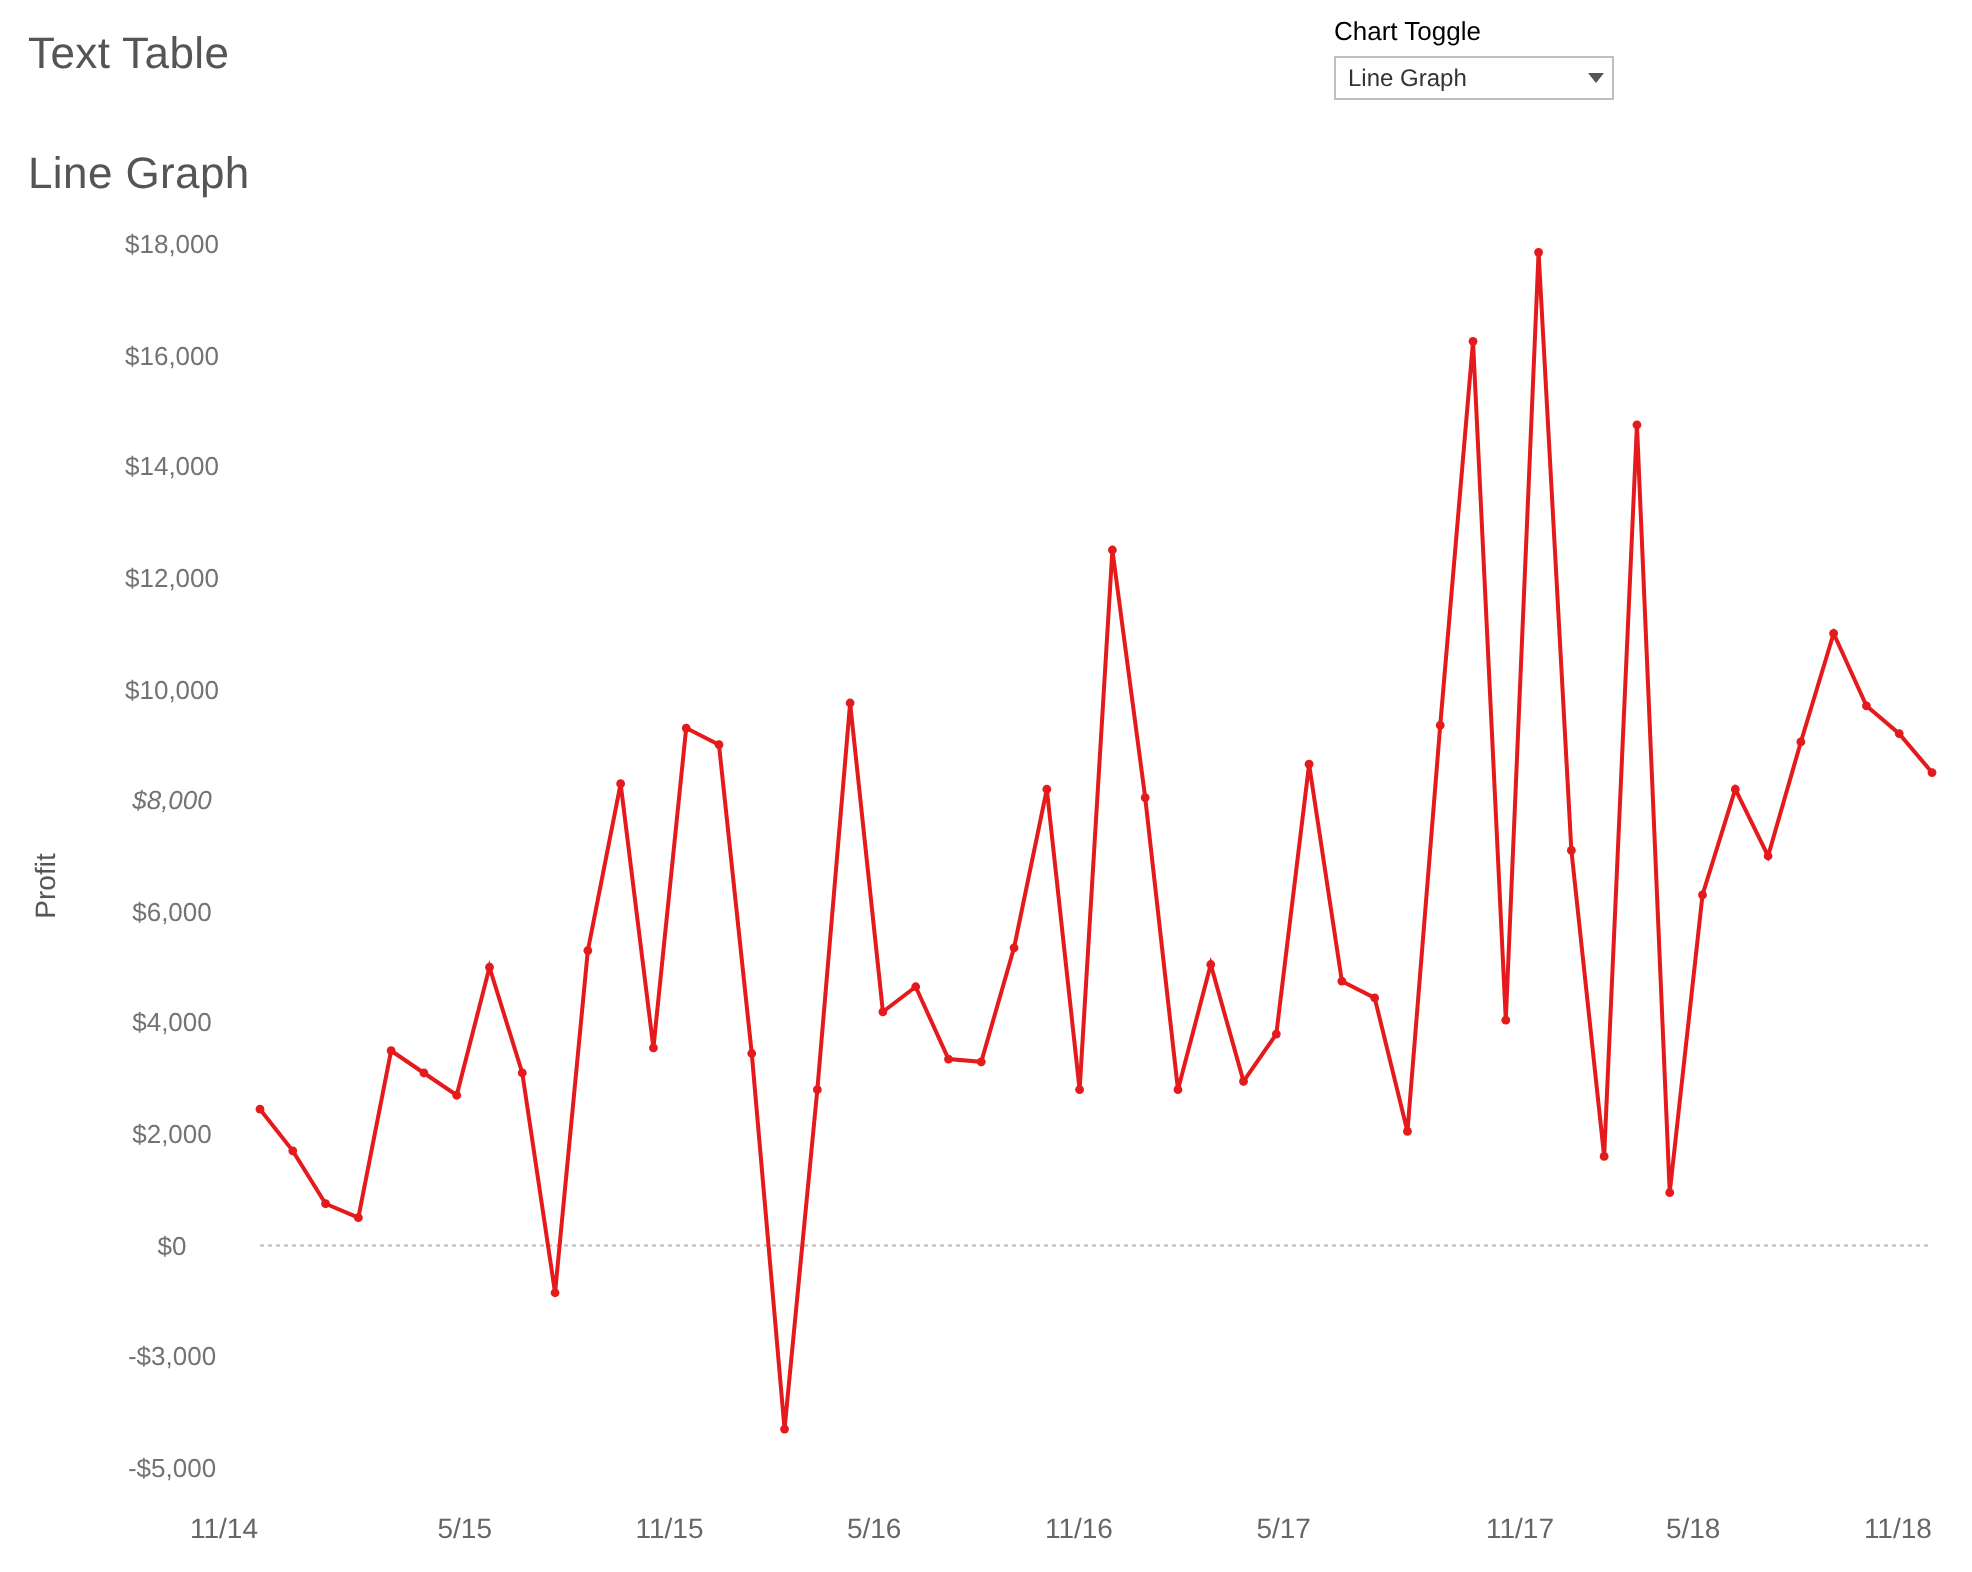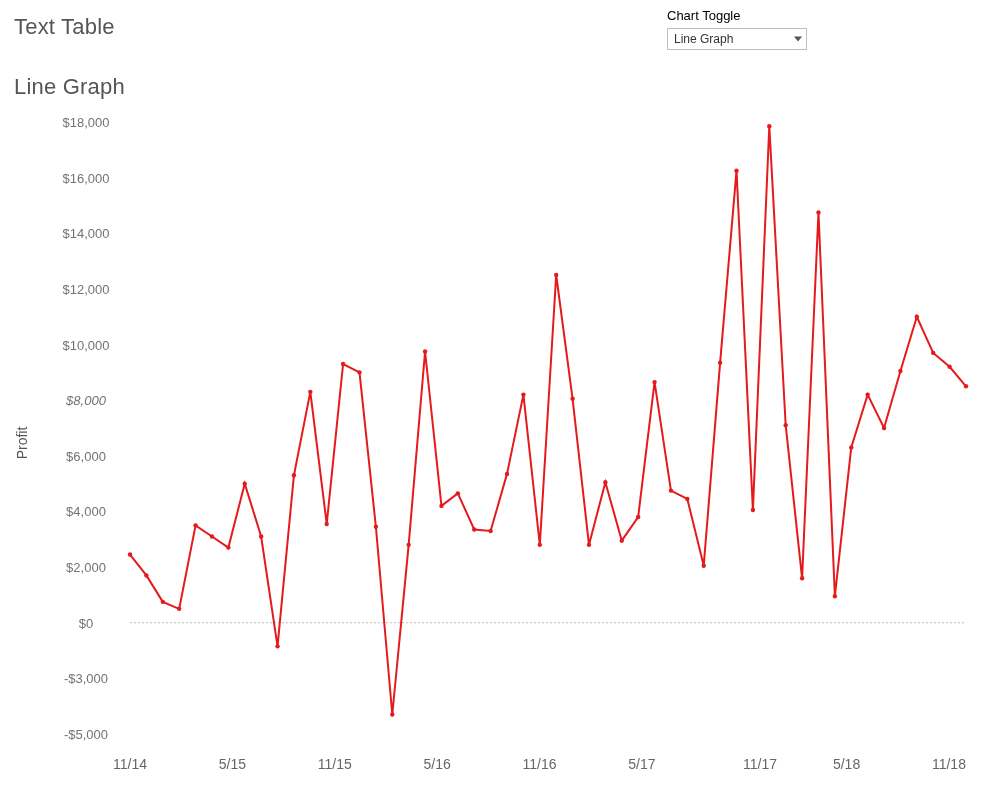--- a/index.html
+++ b/index.html
@@ -195,21 +195,21 @@
       <div class="y-tick" style="top: 514.727px;">$0</div>
       <div class="y-tick" style="top: 459.091px;">$2,000</div>
       <div class="y-tick" style="top: 403.455px;">$4,000</div>
       <div class="y-tick" style="top: 347.818px;">$6,000</div>
       <div class="y-tick" style="top: 292.182px; font-style: italic;">$8,000</div>
       <div class="y-tick" style="top: 236.545px;">$10,000</div>
       <div class="y-tick" style="top: 180.909px;">$12,000</div>
       <div class="y-tick" style="top: 125.273px;">$14,000</div>
       <div class="y-tick" style="top: 69.6364px;">$16,000</div>
       <div class="y-tick" style="top: 14px;">$18,000</div>
-      <div class="x-tick" style="left: 130px;">11/14</div>
+      <div class="x-tick" style="left: 112px;">11/14</div>
       <div class="x-tick" style="left: 232.367px;">5/15</div>
       <div class="x-tick" style="left: 334.735px;">11/15</div>
       <div class="x-tick" style="left: 437.102px;">5/16</div>
       <div class="x-tick" style="left: 539.469px;">11/16</div>
       <div class="x-tick" style="left: 641.837px;">5/17</div>
       <div class="x-tick" style="left: 760px;">11/17</div>
       <div class="x-tick" style="left: 846.571px;">5/18</div>
       <div class="x-tick" style="left: 948.939px;">11/18</div>
     </div>
 

